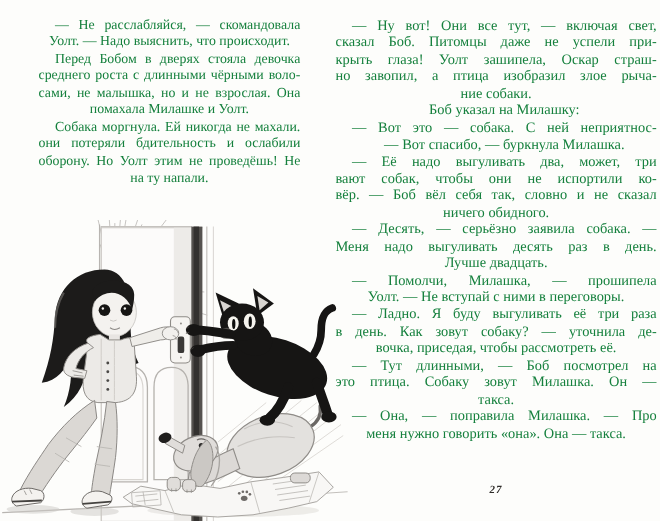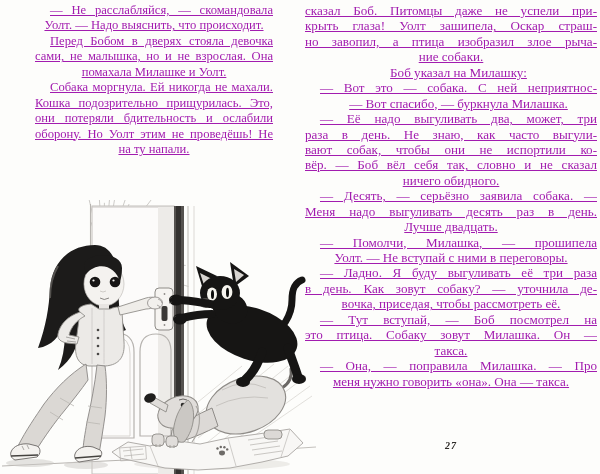--- a/index.html
+++ b/index.html
@@ -1,70 +1,70 @@
 <!DOCTYPE html>
 <html><head>
 <meta charset="utf-8">
 <style>
   html,body{margin:0;padding:0;}
   body{width:600px;height:474px;background:#fdfdfb;overflow:hidden;
        font-family:"Liberation Serif","DejaVu Serif",serif;}
   #spread{position:relative;width:600px;height:474px;background:#fdfdfb;}
-  .col{position:absolute;top:3px;color:#a21caf;text-decoration:underline;}
+  .col{position:absolute;top:15px;color:#15803d;}
   #left-col{left:35px;width:238px;font-size:12.6px;}
   #right-col{left:305px;width:292px;font-size:13.1px;}
   .tline{height:15.45px;line-height:15.45px;overflow:hidden;text-align:center;
          white-space:normal;}
   .tline.ind{padding-left:15px;}
   .tline.just{text-align:justify;text-align-last:justify;}
   #page-num{position:absolute;left:305px;width:292px;top:440px;text-align:center;
             font-size:10px;font-weight:bold;font-style:italic;color:#2e2b28;
             letter-spacing:1px;}
   #illo{position:absolute;left:0;top:200px;width:340px;height:274px;}
 </style>
 </head>
 <body>
 
 <div id="spread">
 
   <div id="left-col" class="col">
       <div class="tline ind just">— Не расслабляйся, — скомандовала</div>
       <div class="tline">Уолт. — Надо выяснить, что происходит.</div>
       <div class="tline ind just">Перед Бобом в дверях стояла девочка</div>
+      <div class="tline just">среднего роста с длинными чёрными воло-</div>
       <div class="tline just">сами, не малышка, но и не взрослая. Она</div>
       <div class="tline">помахала Милашке и Уолт.</div>
       <div class="tline ind just">Собака моргнула. Ей никогда не махали.</div>
-      <div class="tline just">Кошка подозрительно прищурилась. Это,</div>
       <div class="tline just">они потеряли бдительность и ослабили</div>
       <div class="tline just">оборону. Но Уолт этим не проведёшь! Не</div>
       <div class="tline">на ту напали.</div>
     </div>
 
   <div id="right-col" class="col">
+      <div class="tline ind just">— Ну вот! Они все тут, — включая свет,</div>
       <div class="tline just">сказал Боб. Питомцы даже не успели при-</div>
       <div class="tline just">крыть глаза! Уолт зашипела, Оскар страш-</div>
       <div class="tline just">но завопил, а птица изобразил злое рыча-</div>
       <div class="tline">ние собаки.</div>
       <div class="tline ind">Боб указал на Милашку:</div>
       <div class="tline ind just">— Вот это — собака. С ней неприятнос-</div>
       <div class="tline ind">— Вот спасибо, — буркнула Милашка.</div>
       <div class="tline ind just">— Её надо выгуливать два, может, три</div>
-      <div class="tline just">раза в день. Не знаю, как часто выгули-</div>
       <div class="tline just">вают собак, чтобы они не испортили ко-</div>
       <div class="tline just">вёр. — Боб вёл себя так, словно и не сказал</div>
       <div class="tline">ничего обидного.</div>
       <div class="tline ind just">— Десять, — серьёзно заявила собака. —</div>
       <div class="tline just">Меня надо выгуливать десять раз в день.</div>
       <div class="tline">Лучше двадцать.</div>
       <div class="tline ind just">— Помолчи, Милашка, — прошипела</div>
       <div class="tline">Уолт. — Не вступай с ними в переговоры.</div>
       <div class="tline ind just">— Ладно. Я буду выгуливать её три раза</div>
       <div class="tline just">в день. Как зовут собаку? — уточнила де-</div>
       <div class="tline">вочка, приседая, чтобы рассмотреть её.</div>
-      <div class="tline ind just">— Тут вступай, — Боб посмотрел на</div>
+      <div class="tline ind just">— Тут длинными, — Боб посмотрел на</div>
       <div class="tline just">это птица. Собаку зовут Милашка. Он —</div>
       <div class="tline">такса.</div>
       <div class="tline ind just">— Она, — поправила Милашка. — Про</div>
       <div class="tline">меня нужно говорить «она». Она — такса.</div>
     </div>
 
   <div id="page-num">27</div>
 
   <svg id="illo" viewBox="0 0 340 274" xmlns="http://www.w3.org/2000/svg">
 

